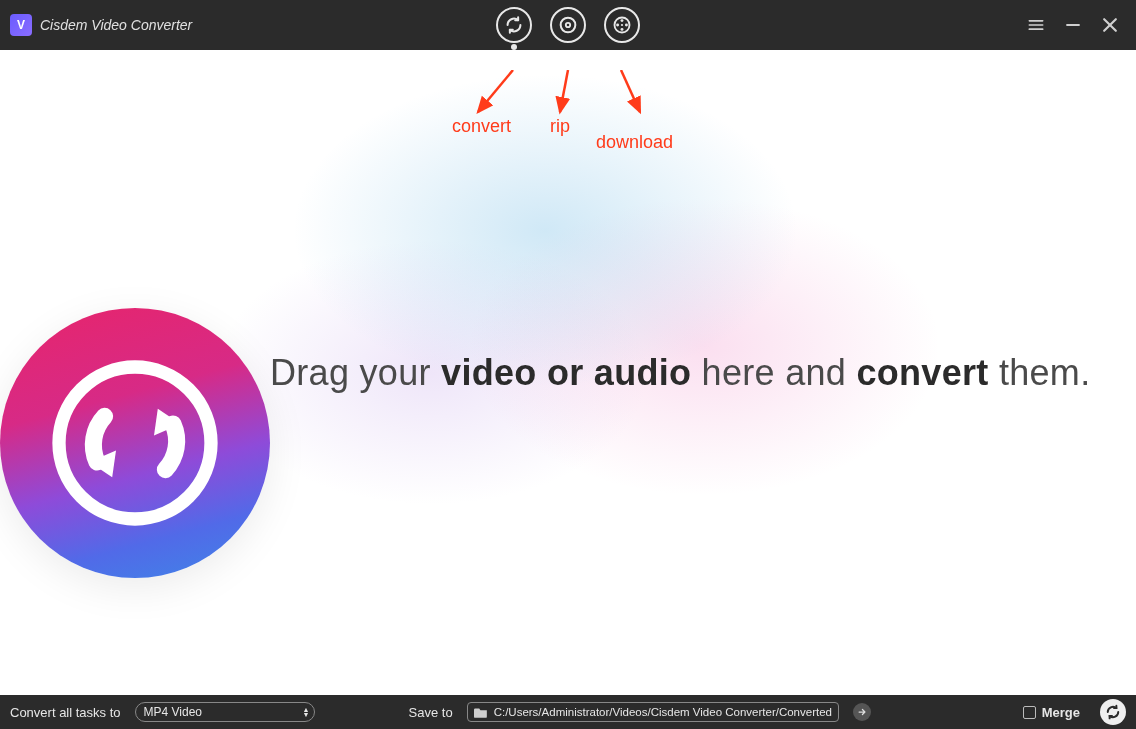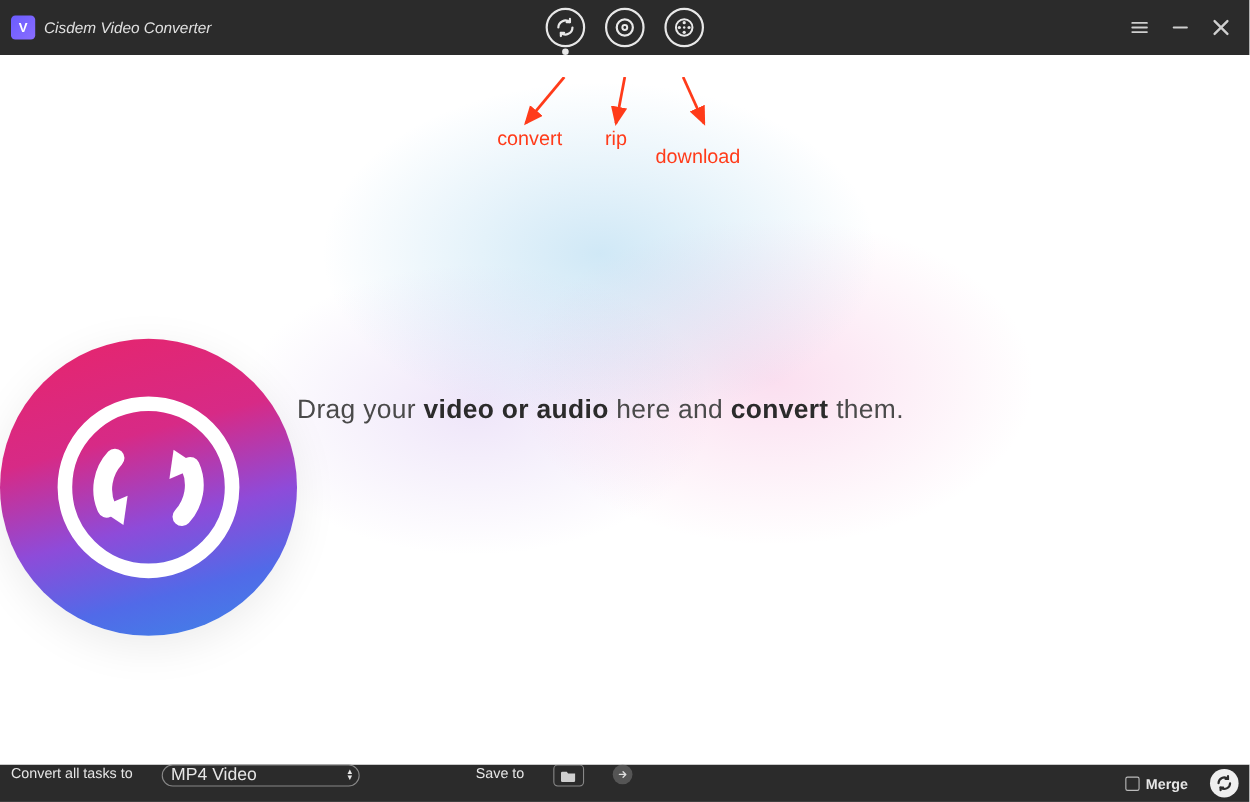--- a/index.html
+++ b/index.html
@@ -63,35 +63,35 @@
     font-family: Arial, sans-serif;
   }
   .big-circle{
     margin-top:140px;
     width:270px;height:270px;border-radius:50%;
     background:linear-gradient(165deg,#e7256b 0%, #d72a86 35%, #8e4bd9 60%, #516ae8 80%, #3e86e7 100%);
     box-shadow: 0 10px 40px rgba(0,0,0,.08);
     display:flex;align-items:center;justify-content:center;
   }
   .instruction{
-    font-size:24px; color:#4a4a4a; letter-spacing:.3px;
+    font-size:36px; color:#4a4a4a; letter-spacing:.3px;
   }
   .instruction b{ color:#2b2b2b; font-weight:700; }
 
   
   .bottombar{
     flex:0 0 34px; height:34px; background:#2b2b2b; color:#e6e6e6;
-    display:flex; font-size:13px; padding:0 10px; gap:26px;
+    display:flex; align-items:center; font-size:13px; padding:0 10px; gap:14px;
   }
   .select-wrap{
     position:relative; display:inline-flex; align-items:center;
     border:1px solid #888; border-radius:10px; height:20px; padding:0 22px 0 8px;
     min-width:180px; cursor:pointer; background:#2b2b2b;
   }
-  .select-wrap .sel-value{ font-size:16px; color:#e6e6e6; }
+  .select-wrap .sel-value{ font-size:12px; color:#e6e6e6; }
   .select-wrap .sel-arrows{
     position:absolute; right:4px; top:50%; transform:translateY(-50%);
     display:flex;flex-direction:column;line-height:5px;font-size:7px;color:#e6e6e6;
   }
   .path-box{
     display:inline-flex; align-items:center; gap:6px;
     border:1px solid #888; border-radius:4px; height:20px; padding:0 6px;
     background:#2b2b2b; cursor:pointer; max-width:390px;
   }
   .path-box .path-text{ font-size:11.5px; color:#e6e6e6; white-space:nowrap; overflow:hidden; }
@@ -218,20 +218,21 @@
   <div class="select-wrap">
     <span class="sel-value">MP4 Video</span>
     <span class="sel-arrows">▲<br>▼</span>
   </div>
 
   <span style="margin-left:80px">Save to</span>
   <div class="path-box">
     <svg width="14" height="12" viewBox="0 0 24 20">
       <path d="M2 4h7l2 3h11v11a2 2 0 0 1-2 2H2a2 2 0 0 1-2-2V6a2 2 0 0 1 2-2z" fill="#cfcfcf"></path>
     </svg>
+    <span class="path-text">C:/Users/Administrator/Videos/Cisdem Video Converter/Converted</span>
   </div>
   <span class="go-btn">
     <svg width="10" height="10" viewBox="0 0 24 24">
       <path d="M5 12h12M13 6l6 6-6 6" fill="none" stroke="#ddd" stroke-width="3" stroke-linecap="round" stroke-linejoin="round"></path>
     </svg>
   </span>
 
   <div class="merge-wrap">
     <span class="merge-check"></span>
     <span>Merge</span>

